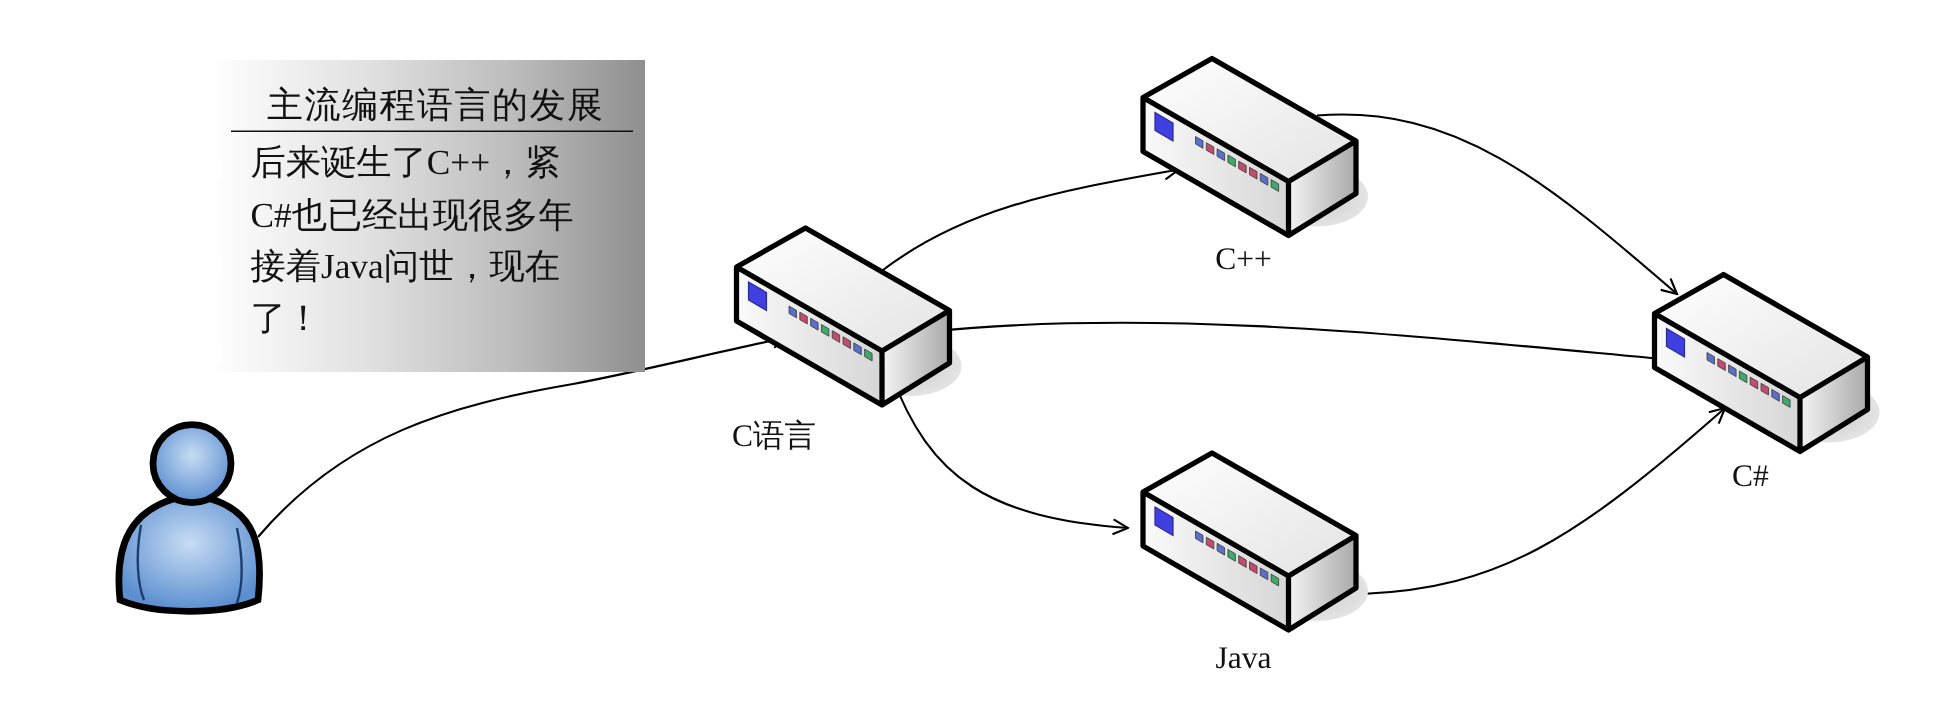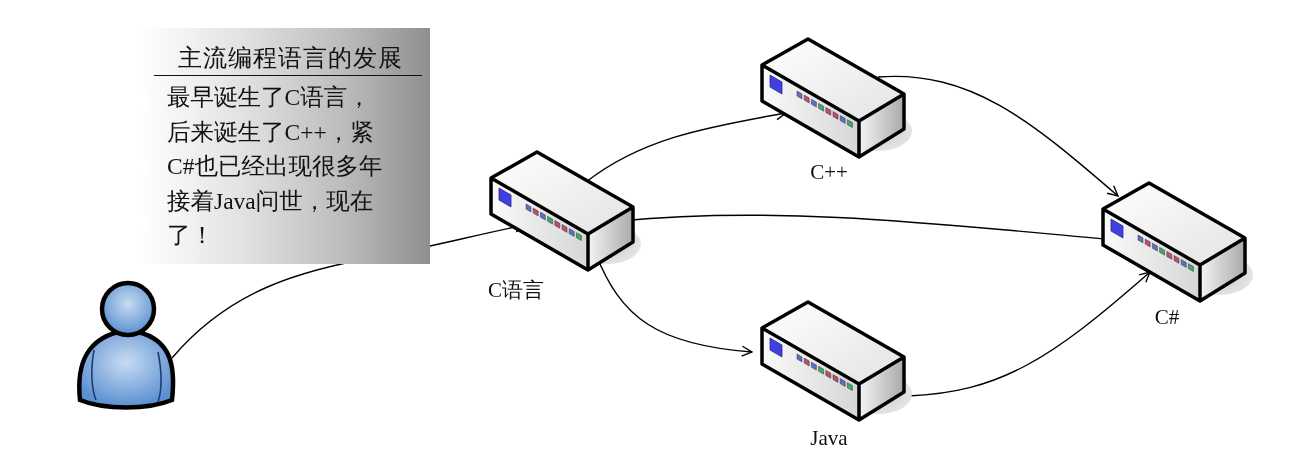--- a/index.html
+++ b/index.html
@@ -1,20 +1,20 @@
 <!DOCTYPE html>
 <html><head>
 <meta charset="utf-8">
 <style>
   html, body { margin: 0; padding: 0; background: #ffffff; }
   body { width: 1291px; height: 468px; position: relative; overflow: hidden;
          font-family: "Liberation Serif", "DejaVu Serif", serif; }
   #stage { position: absolute; left: 0; top: 0; width: 1291px; height: 468px; }
   .callout {
-    position: absolute; left: 140px; top: 28px; width: 290px; height: 236px;
+    position: absolute; left: 140px; top: 40px; width: 290px; height: 208px;
     background: linear-gradient(to right, #ffffff 0%, #e2e2e2 35%, #bcbcbc 70%, #8f8f8f 100%);
   }
   .callout-title {
     position: absolute; left: 38px; top: 14px; font-size: 24px; color: #111;
     letter-spacing: 1px; white-space: nowrap;
   }
   .callout-rule {
     position: absolute; left: 14px; top: 47px; width: 268px; height: 0;
     border-top: 1.5px solid #111;
   }
@@ -145,21 +145,20 @@
       </g>
   </svg>
 
   <div class="callout">
     <div class="callout-title">主流编程语言的发展</div>
     <div class="callout-rule"></div>
     <div class="bullet" style="top:66px"></div>
     <div class="bullet" style="top:131px"></div>
     <div class="bullet" style="top:188px"></div>
     <div class="callout-body">
-      <div>最早诞生了C语言，</div>
       <div>后来诞生了C++，紧</div>
       <div>C#也已经出现很多年</div>
       <div>接着Java问世，现在</div>
       <div>了！</div>
     </div>
   </div>
 
   <div class="node-label" style="left:516px;top:276px">C语言</div>
   <div class="node-label" style="left:829px;top:160px">C++</div>
   <div class="node-label" style="left:829px;top:426px">Java</div>

